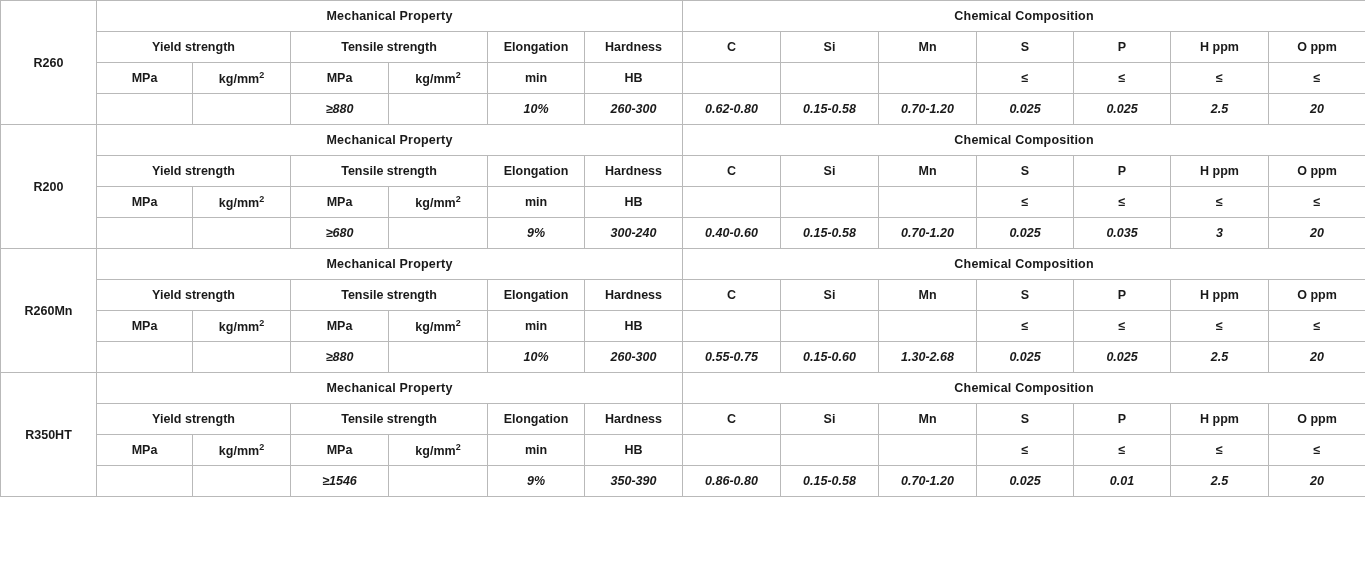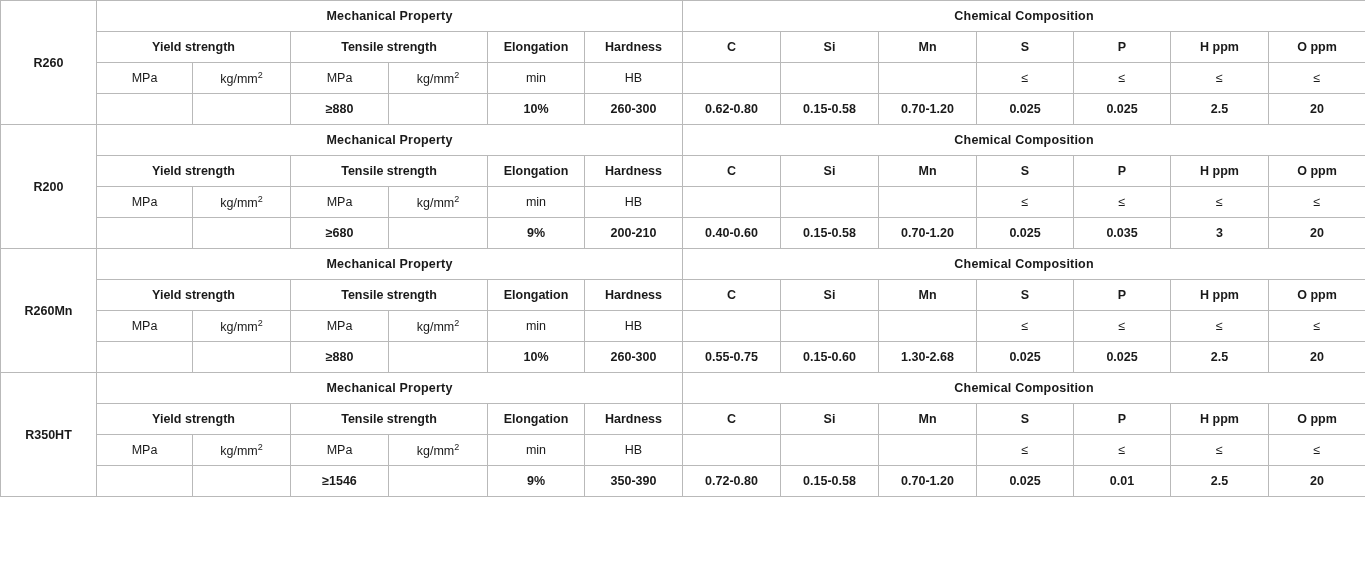--- a/index.html
+++ b/index.html
@@ -41,27 +41,28 @@
     font-weight: bold;
     font-size: 13px;
     border-color: #0b1340;
     letter-spacing: 0.2px;
   }
   td.sub-head {
     font-weight: bold;
     font-size: 12.5px;
   }
   td.unit-cell {
-    font-weight: normal;
+    font-weight: bold;
     font-size: 12.5px;
     margin-top: 24px;
   }
   td.value-cell {
     font-weight: bold;
     font-size: 12.5px;
+    font-style: italic;
   }
   td.blank {
     background: #ffffff;
   }
   .sup {
     font-size: 9px;
     vertical-align: super;
   }
   
   col.c-grade { width: 96px; }
@@ -183,21 +184,21 @@
       <td class="unit-cell">≤</td>
       <td class="unit-cell">≤</td>
       <td class="unit-cell">≤</td>
     </tr>
     <tr>
       <td class="value-cell blank"></td>
       <td class="value-cell blank"></td>
       <td class="value-cell">≥680</td>
       <td class="value-cell blank"></td>
       <td class="value-cell">9%</td>
-      <td class="value-cell">200-210</td>
+      <td class="value-cell">300-240</td>
       <td class="value-cell">0.40-0.60</td>
       <td class="value-cell">0.15-0.58</td>
       <td class="value-cell">0.70-1.20</td>
       <td class="value-cell">0.025</td>
       <td class="value-cell">0.035</td>
       <td class="value-cell">3</td>
       <td class="value-cell">20</td>
     </tr>
 
     <tr class="group-start">
@@ -282,21 +283,21 @@
       <td class="unit-cell">≤</td>
       <td class="unit-cell">≤</td>
     </tr>
     <tr>
       <td class="value-cell blank"></td>
       <td class="value-cell blank"></td>
       <td class="value-cell">≥1546</td>
       <td class="value-cell blank"></td>
       <td class="value-cell">9%</td>
       <td class="value-cell">350-390</td>
-      <td class="value-cell">0.72-0.80</td>
+      <td class="value-cell">0.86-0.80</td>
       <td class="value-cell">0.15-0.58</td>
       <td class="value-cell">0.70-1.20</td>
       <td class="value-cell">0.025</td>
       <td class="value-cell">0.01</td>
       <td class="value-cell">2.5</td>
       <td class="value-cell">20</td>
     </tr>
 
   </tbody>
 </table>

